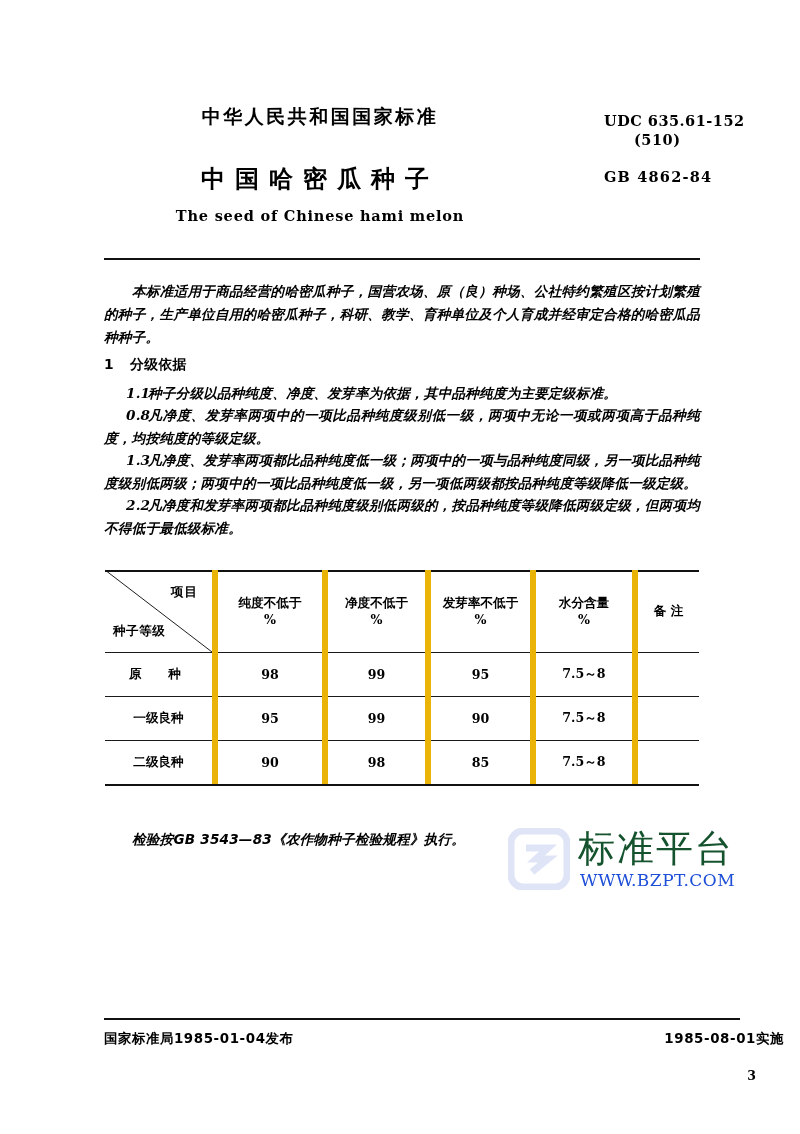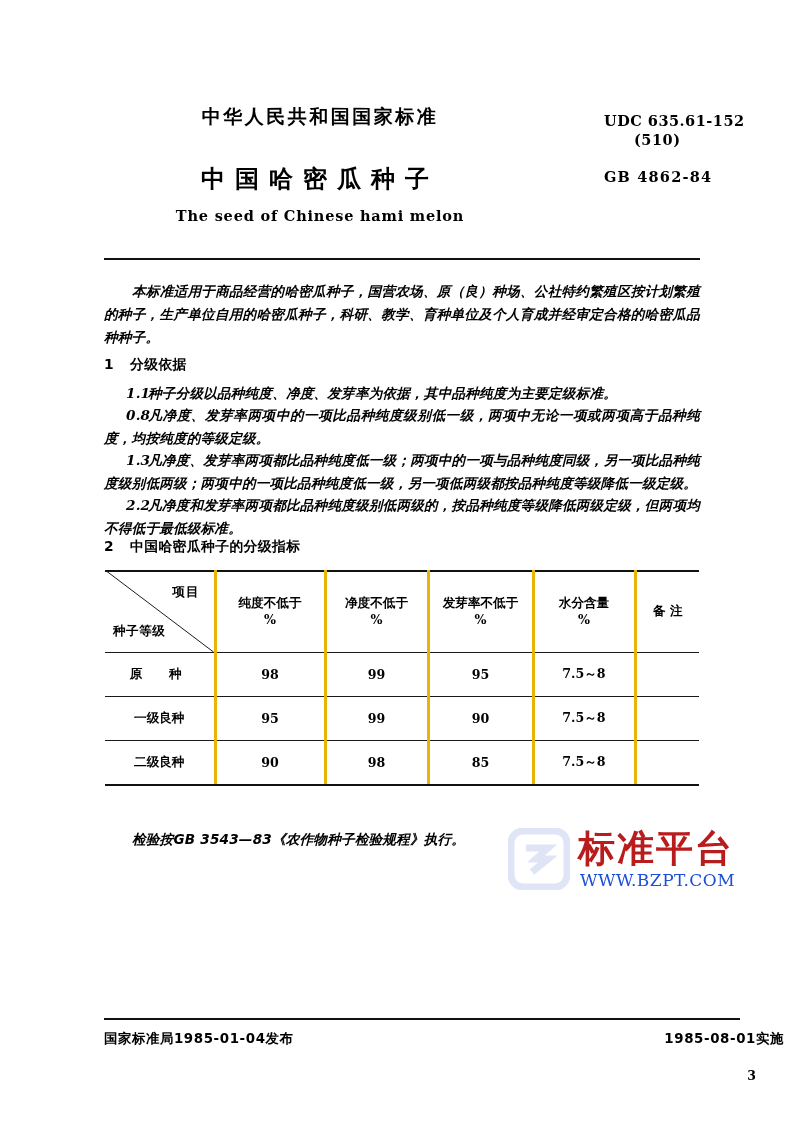--- a/index.html
+++ b/index.html
@@ -124,21 +124,21 @@
   
   #grade-table {
     position: absolute;
     left: 105px; top: 570px;
     width: 594px;
     border-collapse: collapse;
     font-size: 12.6px;
     font-weight: bold;
   }
   #grade-table td {
-    border-left: 3px solid #eab308;
+    border-left: 6px solid #eab308;
     border-right: 1px solid #1a1a1a;
     text-align: center;
     vertical-align: middle;
     padding: 0;
   }
   #grade-table tr.hrow td { height: 82px; }
   #grade-table tr.drow td { height: 44px; }
   #grade-table td.edge-l { border-left: none; }
   #grade-table td.edge-r { border-right: none; }
 
@@ -182,22 +182,22 @@
     left: 508px; top: 826px;
     width: 238px; height: 72px;
     pointer-events: none;
   }
   #watermark .wm-logo {
     position: absolute; left: 0; top: 2px;
     width: 62px; height: 62px;
   }
   #watermark .wm-cn {
     position: absolute; left: 70px; top: -2px;
-    font-size: 37px; font-weight: bold;
-    color: #b91c1c;
+    font-size: 37px; font-weight: normal;
+    color: #14532d;
     letter-spacing: 2px;
     white-space: nowrap;
   }
   #watermark .wm-url {
     position: absolute; left: 72px; top: 44px;
     font-family: "DejaVu Serif", "Liberation Serif", serif;
     font-size: 17px;
     color: #1d4ed8;
     letter-spacing: 0.5px;
     white-space: nowrap;
@@ -259,23 +259,20 @@
   </div>
 
   <div class="body-block clause cl13">
     <span class="lbl">1.3</span><span>凡净度、发芽率两项都比品种纯度低一级；两项中的一项与品种纯度同级，另一项比品种纯度级别低两级；两项中的一项比品种纯度低一级，另一项低两级都按品种纯度等级降低一级定级。</span>
   </div>
 
   <div class="body-block clause cl14">
     <span class="lbl">2.2</span><span>凡净度和发芽率两项都比品种纯度级别低两级的，按品种纯度等级降低两级定级，但两项均不得低于最低级标准。</span>
   </div>
 
-  <div class="sec-head sec2">
-    <span class="num">2</span><span>中国哈密瓜种子的分级指标</span>
-  </div>
 
   <div class="tbl-line thick ln-top"></div>
   <div class="tbl-line thin  ln-hdr"></div>
   <div class="tbl-line thin  ln-r1"></div>
   <div class="tbl-line thin  ln-r2"></div>
   <div class="tbl-line thick ln-bot"></div>
 
   <table id="grade-table">
     <colgroup>
       <col style="width:110px">

